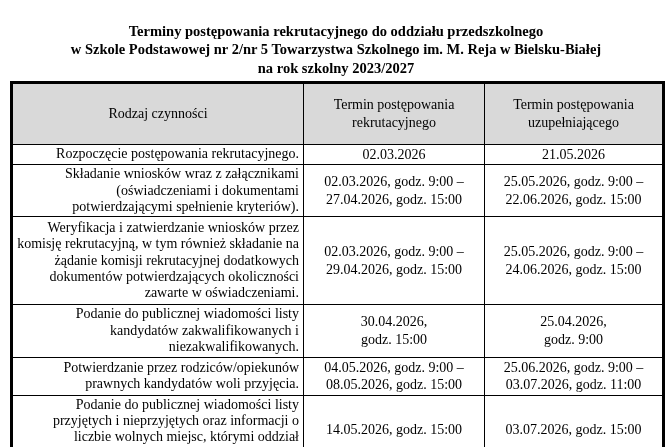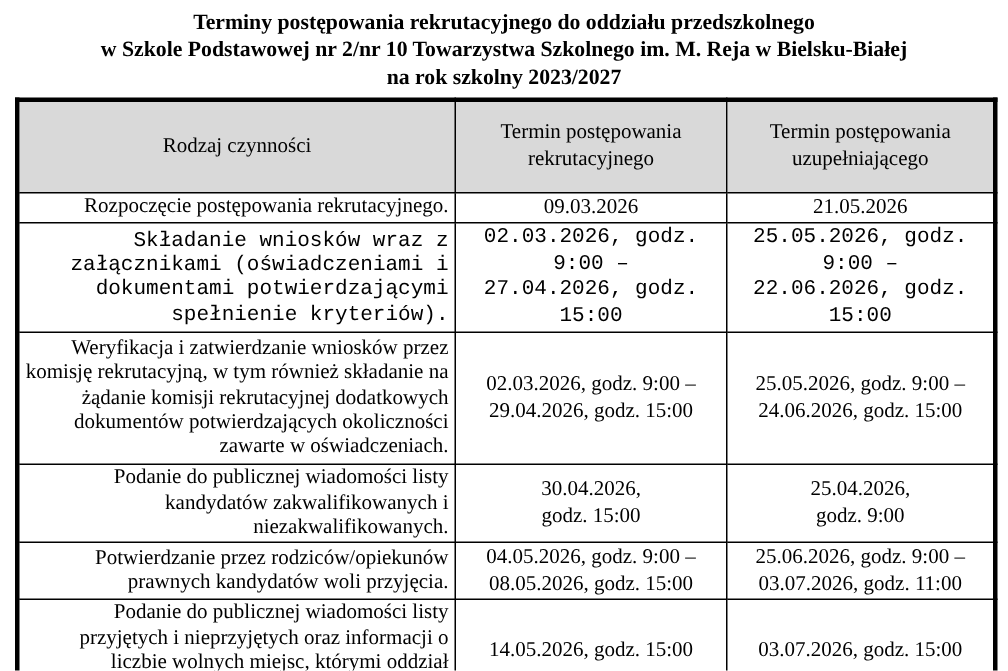--- a/index.html
+++ b/index.html
@@ -2,21 +2,21 @@
 <html lang="pl"><head>
 <meta charset="utf-8">
 <style>
   html,body{margin:0;padding:0;}
   body{
     width:672px;height:447px;background:#ffffff;color:#000000;
     font-family:"Liberation Serif", serif;
     overflow:hidden;
   }
   .doc-title{
-    padding-top:6px;
+    padding-top:22px;
     text-align:center;
     font-weight:bold;
     font-size:14.5px;
     line-height:1.26;
   }
   .doc-title div{white-space:nowrap;}
   table.schedule{
     border-collapse:collapse;
     table-layout:fixed;
     margin-left:10px;
@@ -45,63 +45,63 @@
   td.activity{
     text-align:right;
     line-height:1.17;
   }
   td.date{
     text-align:center;
     white-space:pre-line;
     line-height:1.25;
   }
   tr.r0{height:19px;}
-  tr.r1{height:50px;font-family:Liberation Mono, monospace;}
+  tr.r1{height:50px;}
   tr.r2{height:88px;}
   tr.r3{height:52px;}
   tr.r4{height:37px;margin-left:32px;}
   tr.r5{height:66px;margin-left:20px;}
 </style>
 </head>
 <body>
 
 <div class="doc-title">
   <div>Terminy postępowania rekrutacyjnego do oddziału przedszkolnego</div>
-  <div>w Szkole Podstawowej nr 2/nr 10 Towarzystwa Szkolnego im. M. Reja w Bielsku-Białej</div>
+  <div>w Szkole Podstawowej nr 2/nr 5 Towarzystwa Szkolnego im. M. Reja w Bielsku-Białej</div>
   <div>na rok szkolny 2023/2027</div>
 </div>
 
 <table class="schedule">
   <colgroup>
     <col class="c-activity">
     <col class="c-recruit">
     <col class="c-suppl">
   </colgroup>
   <thead>
     <tr>
       <th>Rodzaj czynności</th>
       <th>Termin postępowania rekrutacyjnego</th>
       <th>Termin postępowania uzupełniającego</th>
     </tr>
   </thead>
   <tbody>
     <tr class="r0">
       <td class="activity">Rozpoczęcie postępowania rekrutacyjnego.</td>
-      <td class="date">09.03.2026</td>
+      <td class="date">02.03.2026</td>
       <td class="date">21.05.2026</td>
     </tr>
     <tr class="r1">
       <td class="activity">Składanie wniosków wraz z załącznikami (oświadczeniami i dokumentami potwierdzającymi spełnienie kryteriów).</td>
       <td class="date">02.03.2026, godz. 9:00 –
 27.04.2026, godz. 15:00</td>
       <td class="date">25.05.2026, godz. 9:00 –
 22.06.2026, godz. 15:00</td>
     </tr>
     <tr class="r2">
-      <td class="activity">Weryfikacja i zatwierdzanie wniosków przez komisję rekrutacyjną, w tym również składanie na żądanie komisji rekrutacyjnej dodatkowych dokumentów potwierdzających okoliczności zawarte w oświadczeniach.</td>
+      <td class="activity">Weryfikacja i zatwierdzanie wniosków przez komisję rekrutacyjną, w tym również składanie na żądanie komisji rekrutacyjnej dodatkowych dokumentów potwierdzających okoliczności zawarte w oświadczeniami.</td>
       <td class="date">02.03.2026, godz. 9:00 –
 29.04.2026, godz. 15:00</td>
       <td class="date">25.05.2026, godz. 9:00 –
 24.06.2026, godz. 15:00</td>
     </tr>
     <tr class="r3">
       <td class="activity">Podanie do publicznej wiadomości listy kandydatów zakwalifikowanych i niezakwalifikowanych.</td>
       <td class="date">30.04.2026,
 godz. 15:00</td>
       <td class="date">25.04.2026,

